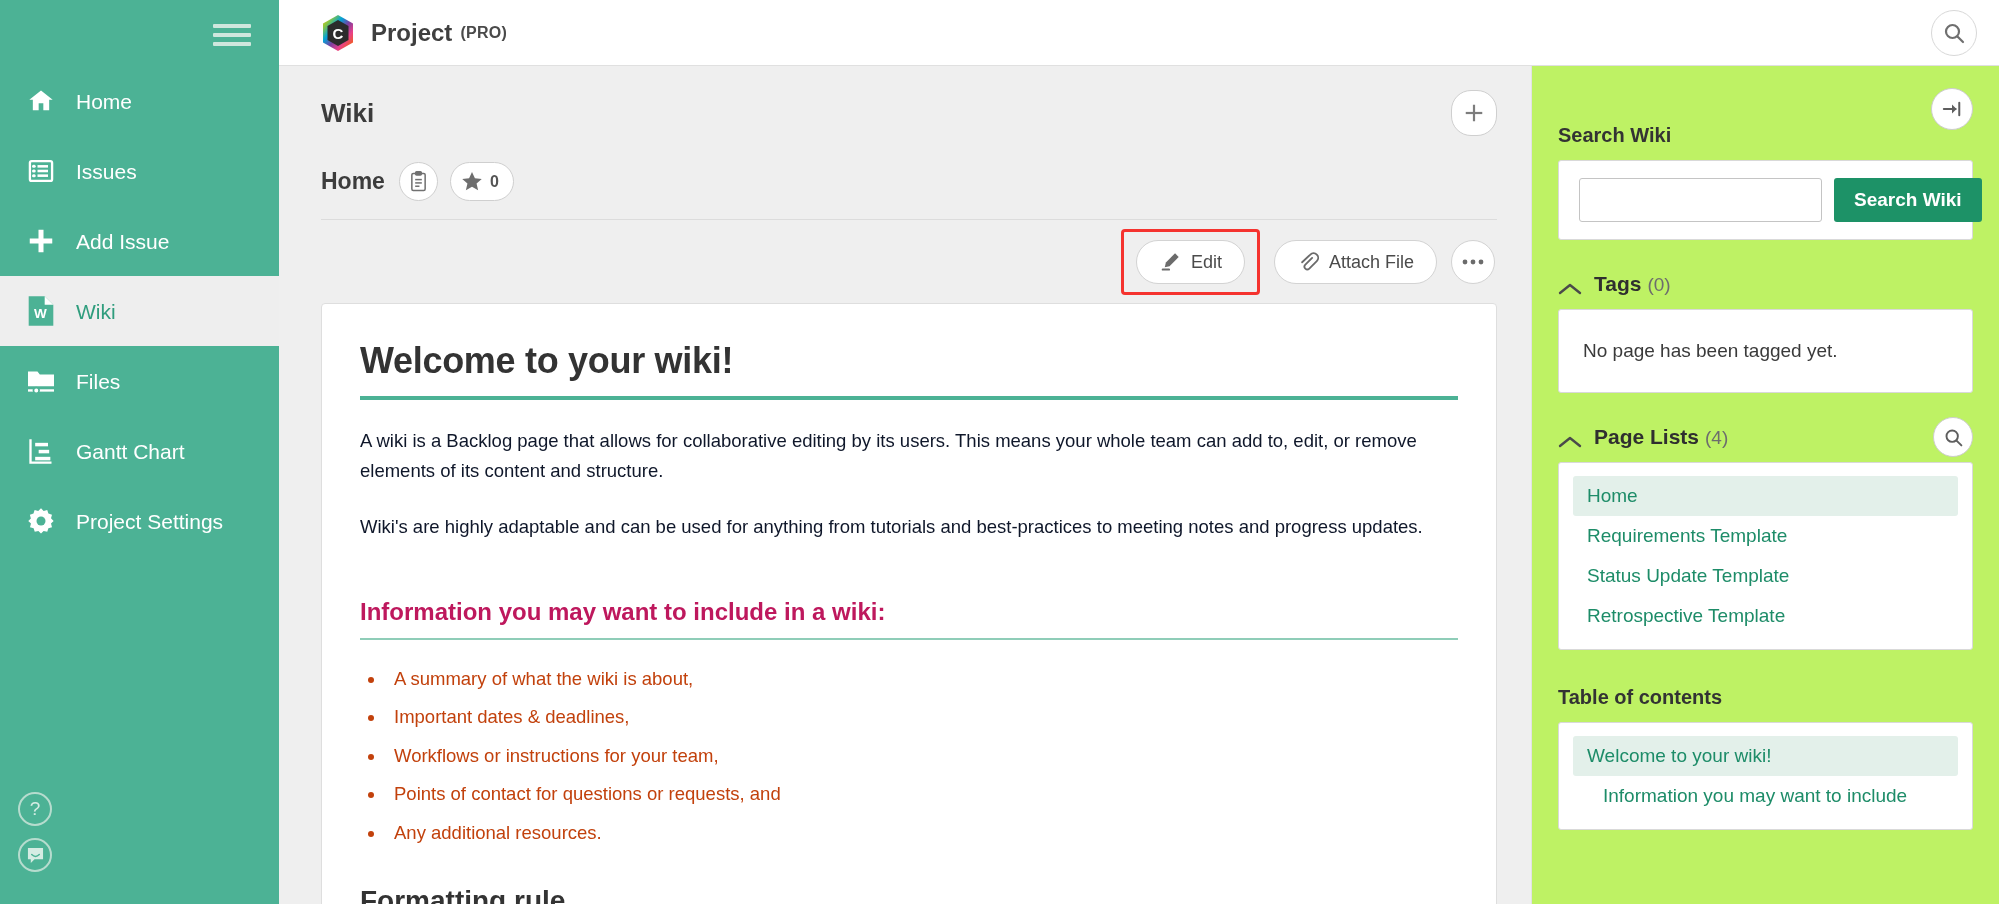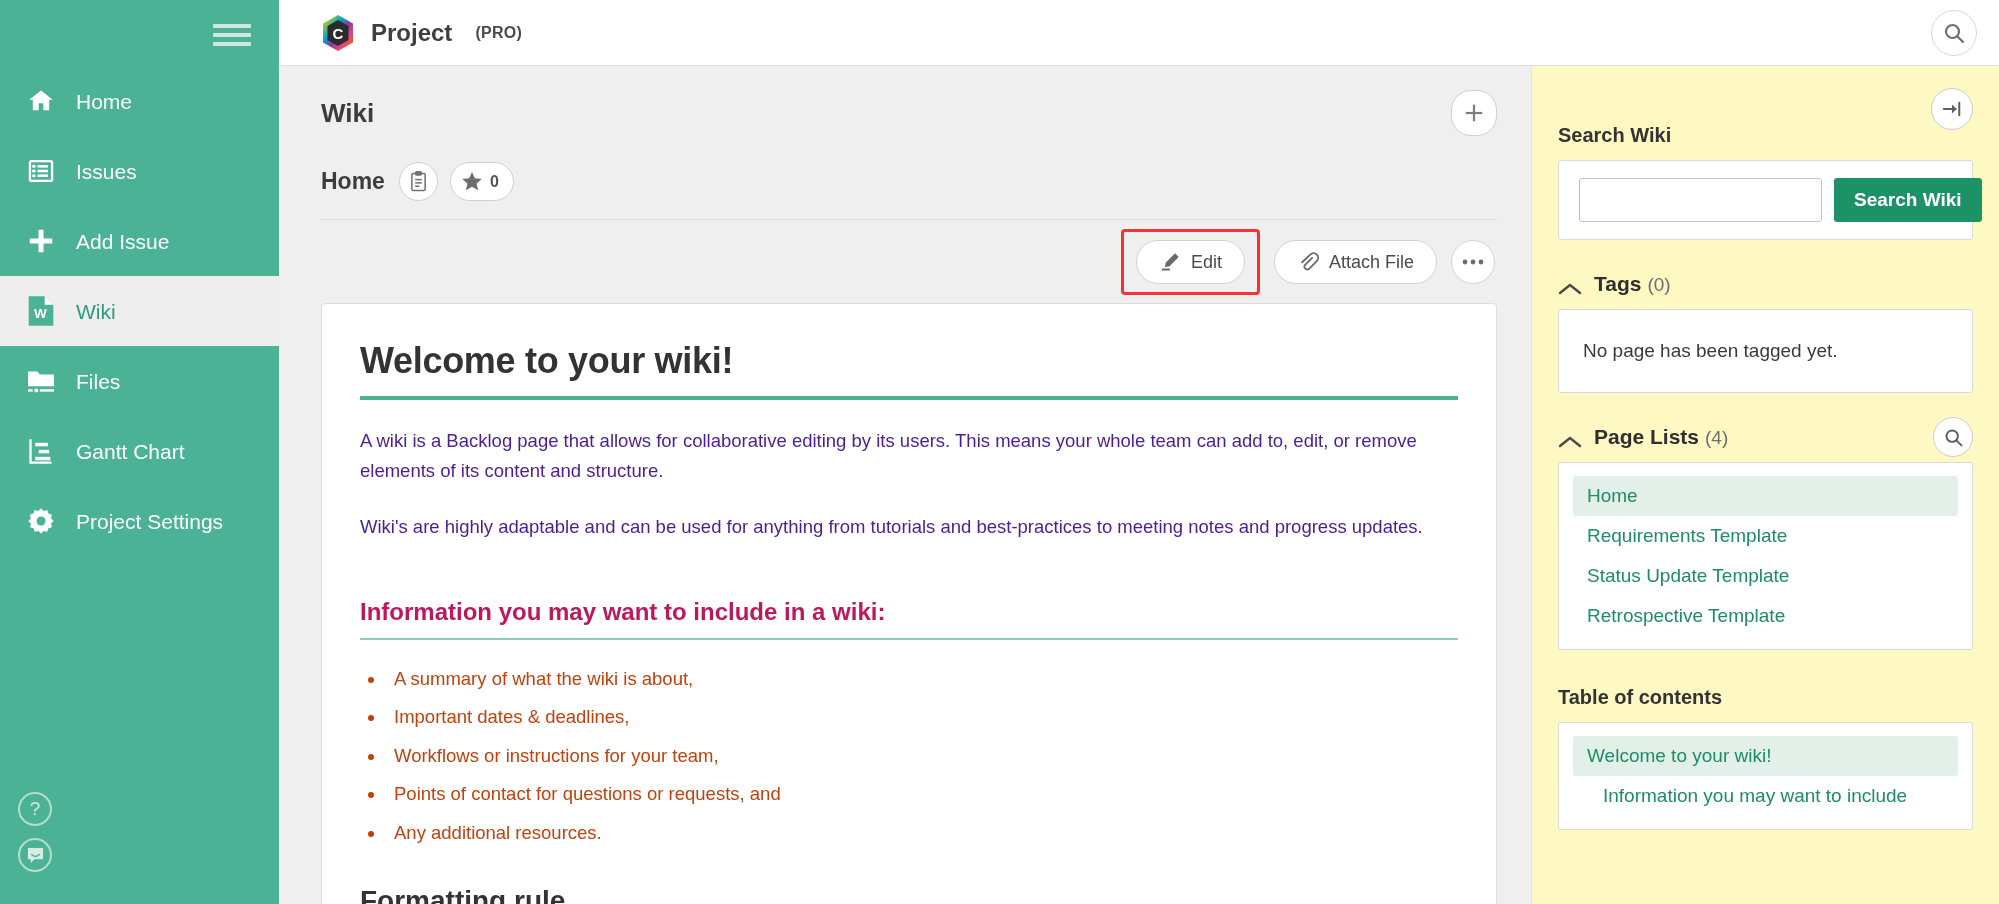--- a/index.html
+++ b/index.html
@@ -51,21 +51,21 @@
   
   .main-col { flex: 1 1 auto; display: flex; flex-direction: column; min-width: 0; }
 
   .topbar {
     height: 66px; background: #ffffff; border-bottom: 1px solid #e0e0e0;
     display: flex; align-items: center; padding: 0 22px 0 42px;
     flex: 0 0 66px;
   }
   .logo-hex { width: 34px; height: 38px; flex: 0 0 34px; margin-right: 16px; }
   .proj-title { font-size: 24px; font-weight: bold; color: #3f3f3f; }
-  .proj-pro { font-size: 16px; font-weight: bold; color: #4a4a4a; margin-left: 23px; letter-spacing: .3px; }
+  .proj-pro { font-size: 16px; font-weight: bold; color: #4a4a4a; margin-left: 8px; letter-spacing: .3px; }
   .topbar-spacer { flex: 1 1 auto; }
   .top-search {
     width: 46px; height: 46px; border-radius: 50%;
     border: 1px solid #d8d8d8; background: #fff;
     display: flex; align-items: center; justify-content: center; cursor: pointer;
   }
 
   .body-row { flex: 1 1 auto; display: flex; min-height: 0; background: #eeeeee; }
 
   
@@ -98,29 +98,29 @@
 
   .doc-card {
     background: #fff; border: 1px solid #dedede; border-radius: 4px;
     margin-top: 18px; padding: 36px 38px 10px 38px;
     height: calc(100% - 196px);
     overflow: hidden;
   }
   .doc-h1 { font-size: 36px; font-weight: bold; color: #333; letter-spacing: -.3px; }
   .doc-rule { height: 4px; background: #4cb295; margin-top: 14px; }
   .doc-rule.thin { height: 2px; background: #8fcdb8; margin-top: 12px; }
-  .doc-p { font-size: 18.5px; line-height: 1.62; color: #4c1d95; margin-top: 26px; }
+  .doc-p { font-size: 18.5px; line-height: 1.62; color: #0f172a; margin-top: 26px; }
   .doc-h2 { font-size: 24px; font-weight: bold; color: #be185d; margin-top: 56px; }
   .doc-ul { margin-top: 26px; padding-left: 26px; }
   .doc-ul li { font-size: 18.5px; line-height: 1.38; color: #c2410c; margin-bottom: 13px; padding-left: 8px; }
   .doc-h3 { font-size: 28px; font-weight: bold; color: #333; margin-top: 40px; }
 
   
   .rightpane {
-    flex: 0 0 468px; width: 468px; background: #fef9c3;
+    flex: 0 0 468px; width: 468px; background: #bef264;
     border-left: 1px solid #e2e2e2; padding: 22px 26px 0 26px;
     overflow: hidden; position: relative;
   }
   .collapse-btn {
     position: absolute; top: 22px; right: 26px;
     width: 42px; height: 42px; border-radius: 50%;
     border: 1px solid #cdcdcd; background: #fff;
     display: flex; align-items: center; justify-content: center; cursor: pointer;
   }
   .sec-label { font-size: 20px; font-weight: bold; color: #333; margin-top: 36px; }

